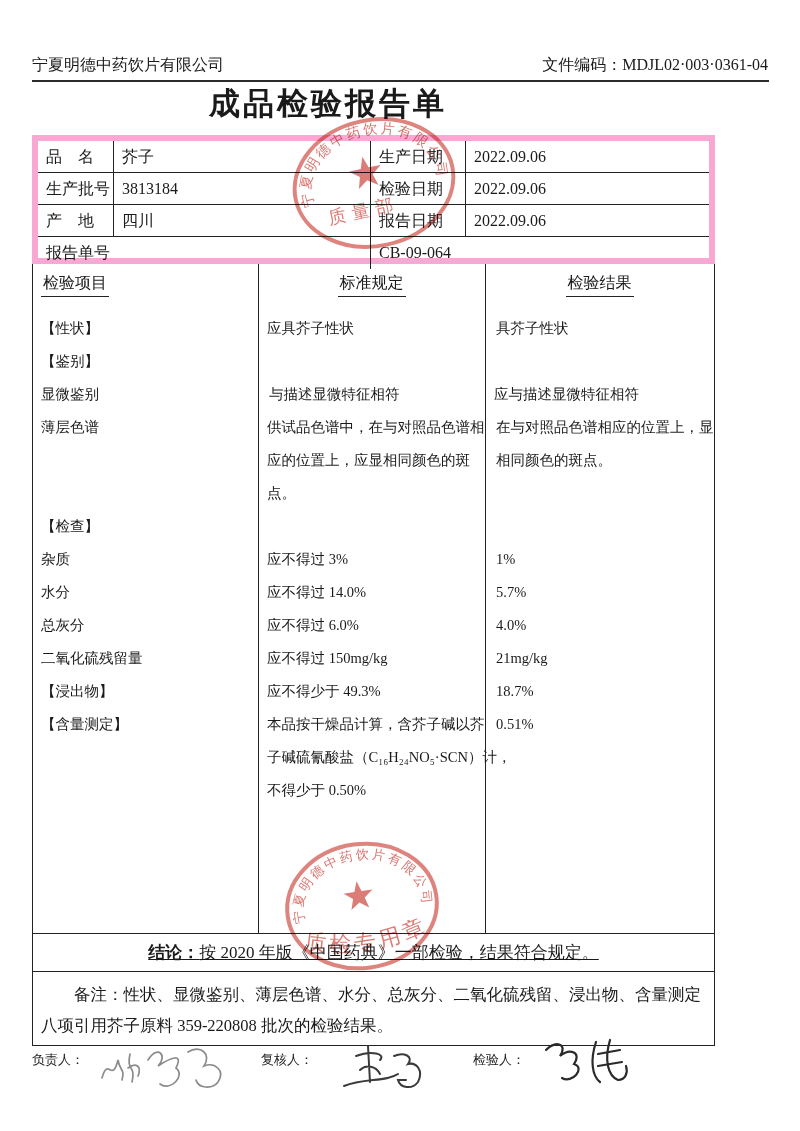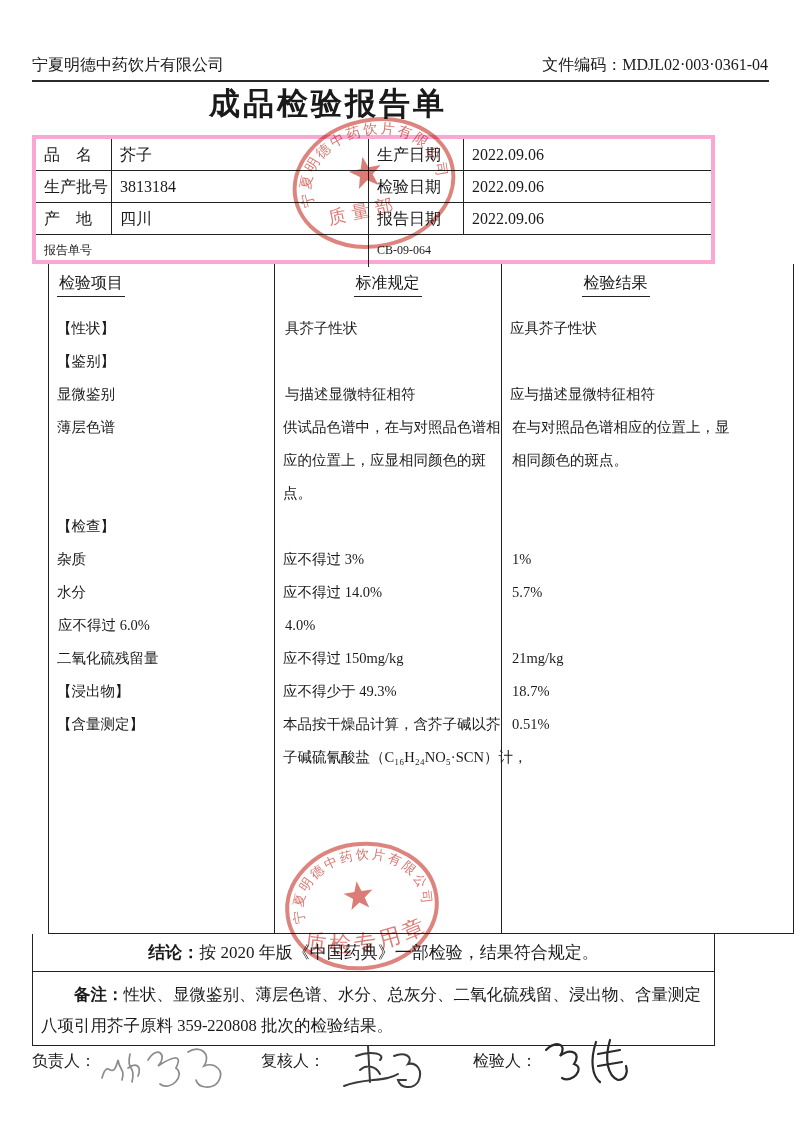--- a/index.html
+++ b/index.html
@@ -10,49 +10,49 @@
   }
   .abs{position:absolute;}
   
   .page-header{left:32px;top:55px;width:736px;height:24px;font-size:16px;}
   .company-name{position:absolute;left:0;top:0;}
   .doc-code{position:absolute;right:0;top:0;}
   .header-rule{left:32px;top:80px;width:737px;height:0;border-top:2px solid #2b2b2b;}
   .page-title{left:0;top:83px;width:656px;text-align:center;font-size:31px;font-weight:bold;letter-spacing:3px;}
   
   *{box-sizing:border-box;}
-  .info-table{left:32px;top:135px;width:683px;height:129px;border:4px solid #f9a8d4;}
+  .info-table{left:32px;top:135px;width:683px;height:129px;border:6px solid #f9a8d4;}
   .info-row{display:grid;grid-template-columns:76px 257px 95px 255px;height:32px;border-bottom:1px solid #222;font-size:16px;}
   .info-row > div{padding-left:8px;line-height:31px;overflow:hidden;white-space:nowrap;}
   .ic-b{border-right:1px solid #222;}
-  .report-row{display:grid;grid-template-columns:333px 350px;height:32px;font-size:12px;}
+  .report-row{display:grid;grid-template-columns:333px 350px;height:32px;font-size:16px;}
   .report-row > div{padding-left:8px;line-height:31px;}
   
-  .result-table{left:48px;top:264px;width:746px;height:670px;border:1px solid #222;border-top:none;font-size:14.5px;}
+  .result-table{left:32px;top:264px;width:683px;height:670px;border:1px solid #222;border-top:none;font-size:14.5px;}
   .vline{position:absolute;top:0;bottom:0;width:1px;background:#222;}
   .vline-1{left:225px;}
   .vline-2{left:452px;}
   .rt-head{display:grid;grid-template-columns:225px 227px 229px;height:48px;padding-top:9px;font-size:16px;}
   .rt-head .h1{padding-left:8px;text-align:left;}
   .rt-head .h2,.rt-head .h3{text-align:center;}
   .rt-head span{display:inline-block;border-bottom:1px solid #222;padding:0 2px 2px 2px;}
   .rt-row{display:grid;grid-template-columns:225px 227px 229px;height:33px;line-height:33px;}
   .rt-cell{white-space:nowrap;overflow:visible;}
   .rt-item{padding-left:8px;}
   .rt-standard{padding-left:9px;}
   .rt-result{padding-left:11px;}
   
   .conclusion-row{left:32px;top:934px;width:683px;height:38px;border:1px solid #222;border-top:none;
-    display:flex;align-items:center;justify-content:center;font-size:17px;}
+    display:flex;align-items:center;justify-content:center;font-size:17px;text-decoration:underline;}
   .conclusion-row .lbl{font-weight:bold;}
   .remark-row{left:32px;top:972px;width:683px;height:74px;border:1px solid #222;border-top:none;
     padding:7px 10px 0 8px;font-size:16.5px;line-height:31px;text-indent:2em;}
-  .remark-row .lbl{font-weight:bold;margin-top:24px;}
-  
-  .sig-label{top:1051px;font-size:16px;}
+  .remark-row .lbl{font-weight:normal;margin-top:24px;}
+  
+  .sig-label{top:1051px;font-size:13px;}
   .sig-label-1{left:32px;} .sig-label-2{left:261px;} .sig-label-3{left:473px;}
   .sig-svg{pointer-events:none;}
   
   .stamp{position:absolute;mix-blend-mode:multiply;opacity:.88;pointer-events:none;}
   .stamp text{font-family:"Liberation Serif","DejaVu Serif",serif;}
 </style>
 </head>
 <body>
 
 <div class="abs page-header">
@@ -93,22 +93,22 @@
   <div class="vline vline-1"></div>
   <div class="vline vline-2"></div>
   <div class="rt-head">
     <div class="h1"><span>检验项目</span></div>
     <div class="h2"><span>标准规定</span></div>
     <div class="h3"><span>检验结果</span></div>
   </div>
   <div>
       <div class="rt-row">
         <div class="rt-cell rt-item">【性状】</div>
+        <div class="rt-cell rt-standard">应具芥子性状</div>
         <div class="rt-cell rt-result">具芥子性状</div>
-        <div class="rt-cell rt-standard">应具芥子性状</div>
       </div>
       <div class="rt-row">
         <div class="rt-cell rt-item">【鉴别】</div>
         <div class="rt-cell rt-standard"></div>
         <div class="rt-cell rt-result"></div>
       </div>
       <div class="rt-row">
         <div class="rt-cell rt-item">显微鉴别</div>
         <div class="rt-cell rt-result">与描述显微特征相符</div>
         <div class="rt-cell rt-standard">应与描述显微特征相符</div>
@@ -137,20 +137,21 @@
         <div class="rt-cell rt-item">杂质</div>
         <div class="rt-cell rt-standard">应不得过 3%</div>
         <div class="rt-cell rt-result">1%</div>
       </div>
       <div class="rt-row">
         <div class="rt-cell rt-item">水分</div>
         <div class="rt-cell rt-standard">应不得过 14.0%</div>
         <div class="rt-cell rt-result">5.7%</div>
       </div>
       <div class="rt-row">
+        <div class="rt-cell rt-item">总灰分</div>
         <div class="rt-cell rt-standard">应不得过 6.0%</div>
         <div class="rt-cell rt-result">4.0%</div>
       </div>
       <div class="rt-row">
         <div class="rt-cell rt-item">二氧化硫残留量</div>
         <div class="rt-cell rt-standard">应不得过 150mg/kg</div>
         <div class="rt-cell rt-result">21mg/kg</div>
       </div>
       <div class="rt-row">
         <div class="rt-cell rt-item">【浸出物】</div>
@@ -158,20 +159,25 @@
         <div class="rt-cell rt-result">18.7%</div>
       </div>
       <div class="rt-row">
         <div class="rt-cell rt-item">【含量测定】</div>
         <div class="rt-cell rt-standard">本品按干燥品计算，含芥子碱以芥</div>
         <div class="rt-cell rt-result">0.51%</div>
       </div>
       <div class="rt-row">
         <div class="rt-cell rt-item"></div>
         <div class="rt-cell rt-standard">子碱硫氰酸盐（C₁₆H₂₄NO₅·SCN）计，</div>
+        <div class="rt-cell rt-result"></div>
+      </div>
+      <div class="rt-row">
+        <div class="rt-cell rt-item"></div>
+        <div class="rt-cell rt-standard">不得少于 0.50%</div>
         <div class="rt-cell rt-result"></div>
       </div>
     </div>
 </div>
 
 <div class="abs conclusion-row">
   <span class="lbl">结论：</span>
   <span>按 2020 年版《中国药典》一部检验，结果符合规定。</span>
 </div>
 

